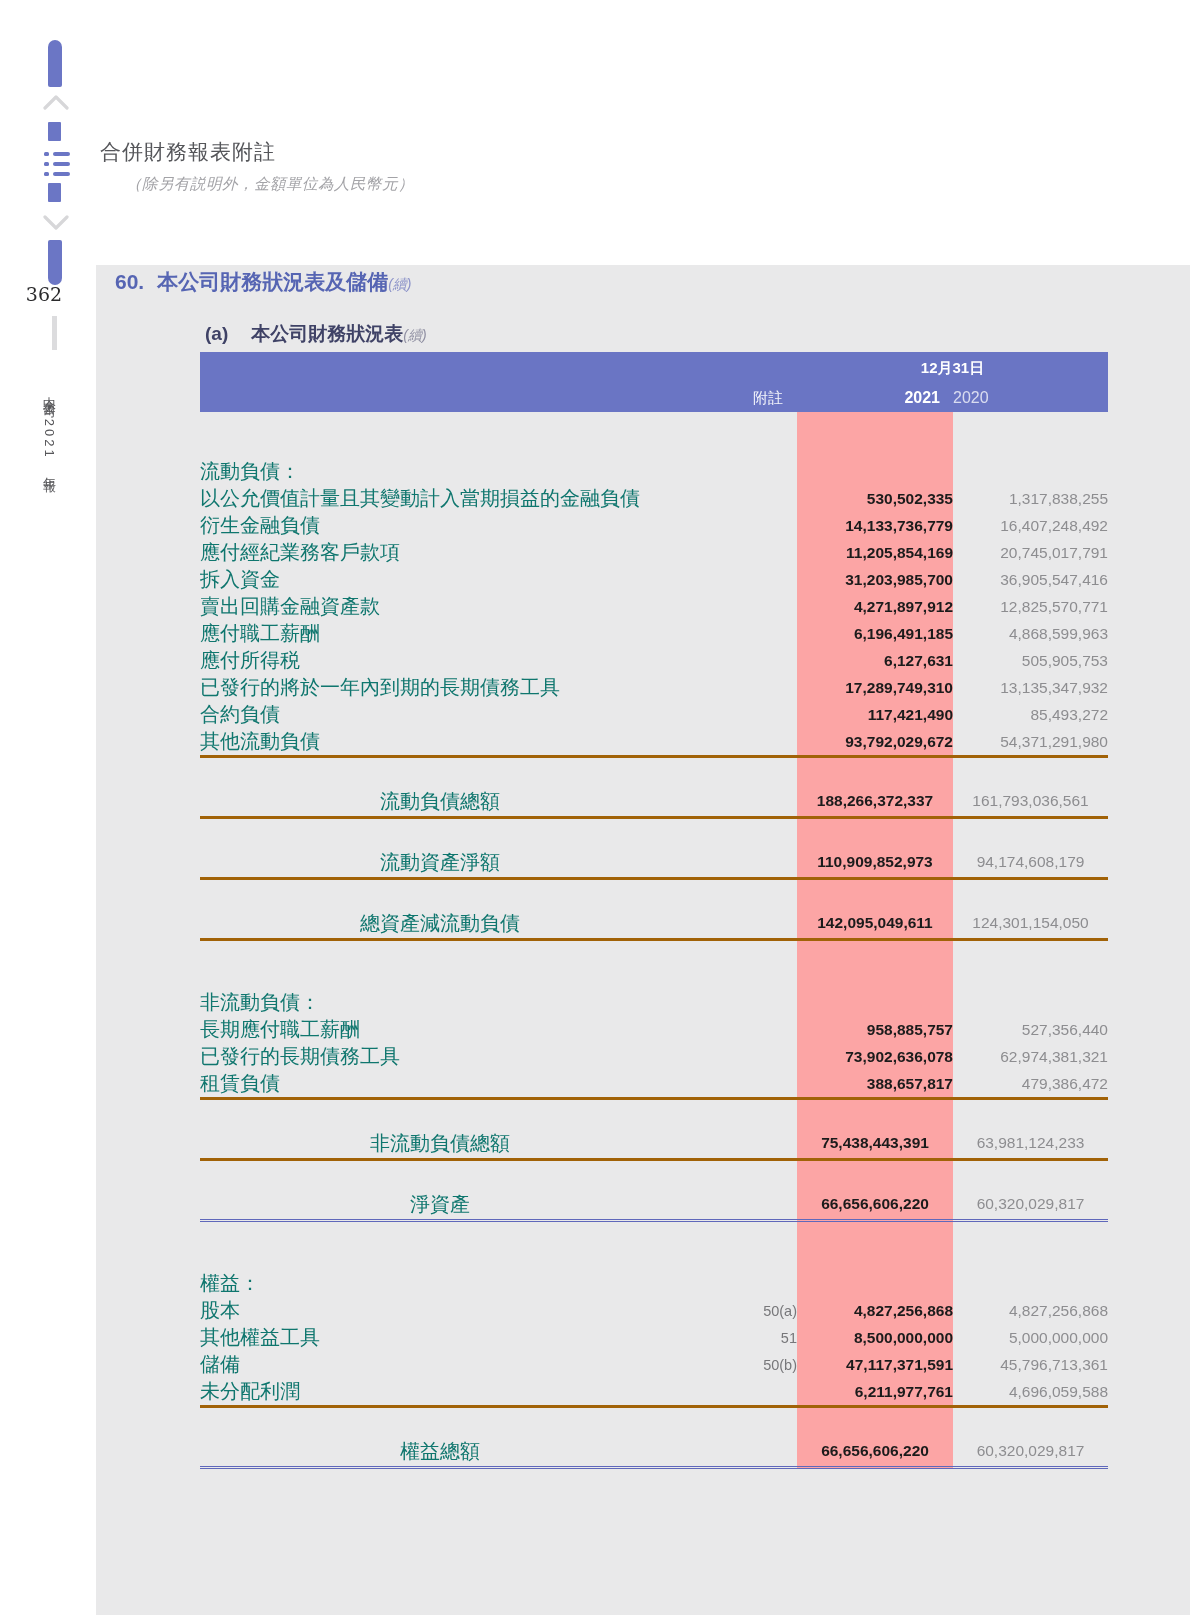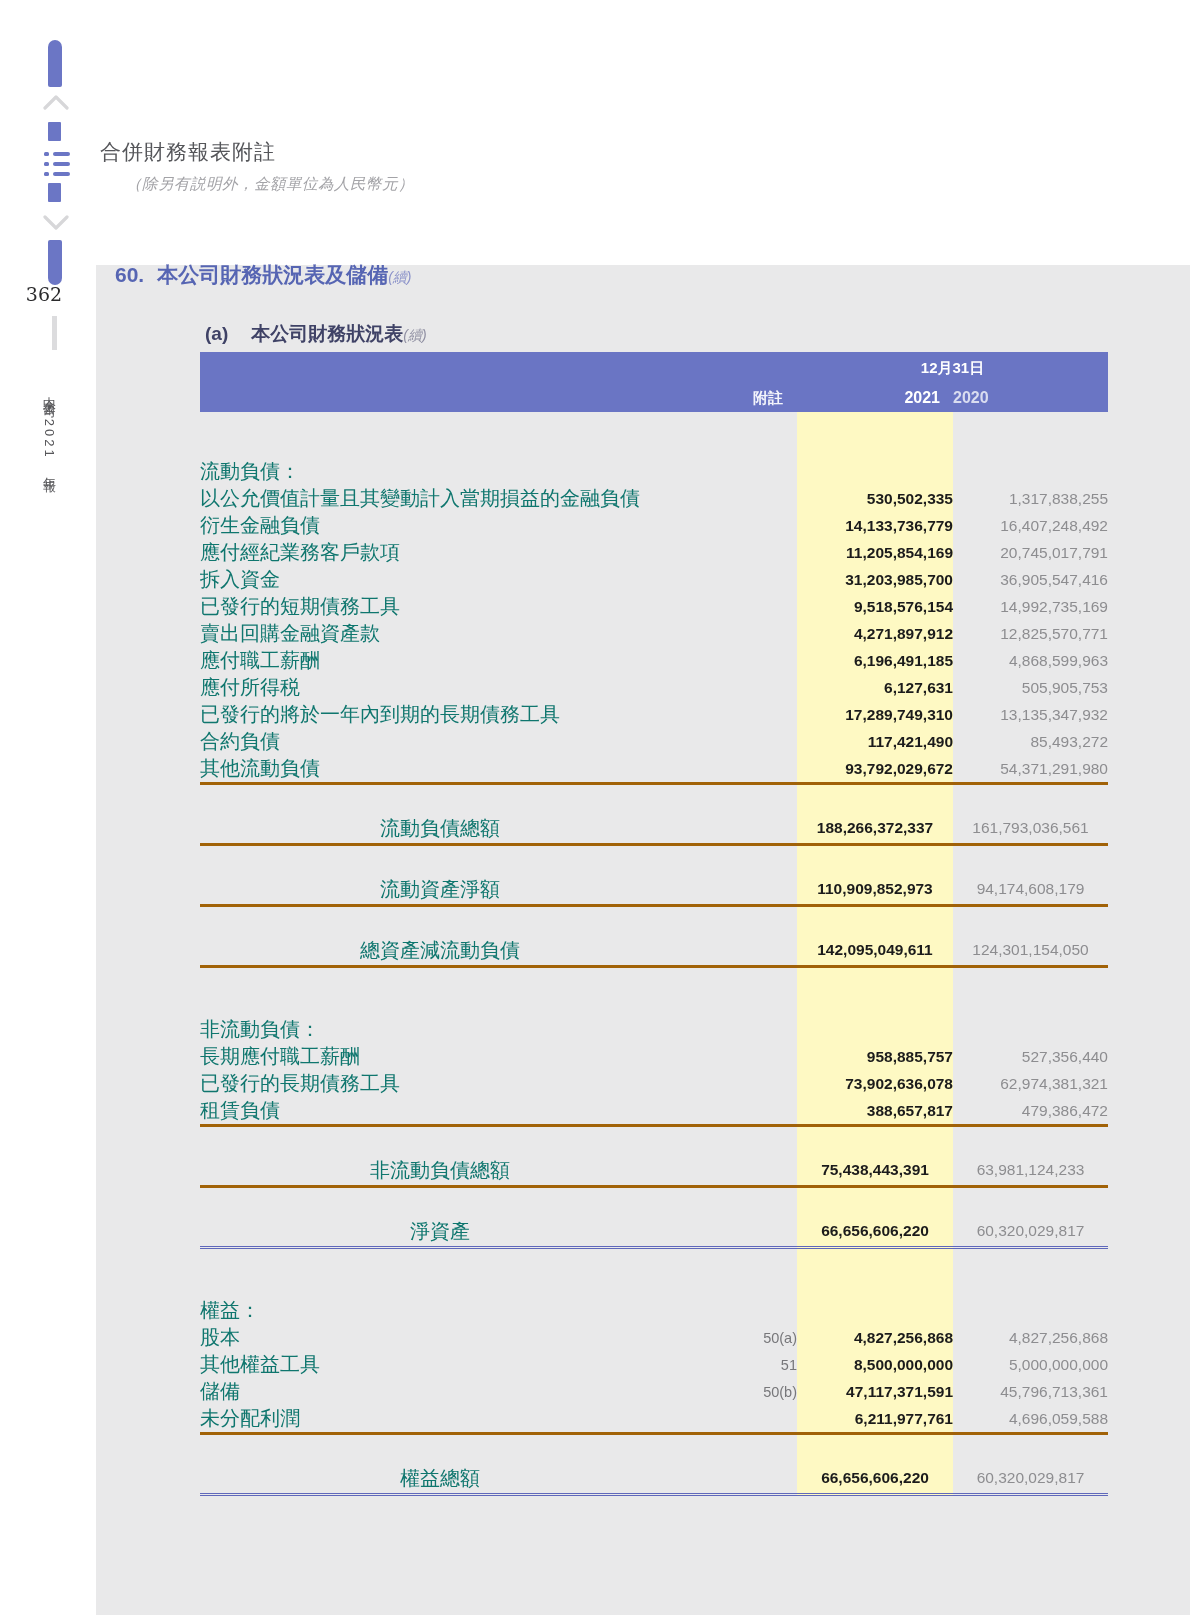--- a/index.html
+++ b/index.html
@@ -37,43 +37,43 @@
     font-size:21px;color:#55565a;letter-spacing:1px;
   }
   .doc-subtitle{
     position:absolute;left:106px;top:174px;
     font-family:"DejaVu Serif","Liberation Serif",serif;
     font-style:italic;font-size:15.5px;color:#a3a3a7;letter-spacing:0.5px;margin-left:20px;
   }
   
   .gray-panel{position:absolute;left:96px;top:265px;width:1094px;height:1350px;background:#e9e9ea;}
   .section-heading{
-    position:absolute;left:115px;top:261px;display:flex;align-items:baseline;gap:13px;
+    position:absolute;left:115px;top:268px;display:flex;align-items:baseline;gap:13px;
     font-size:21px;font-weight:bold;color:#5665b3;
   }
   .section-heading .cont{font-size:14px;font-weight:normal;font-style:italic;color:#8a91c9;}
   .subsection-heading{
     position:absolute;left:205px;top:321px;display:flex;align-items:baseline;gap:23px;
     font-size:19px;font-weight:bold;color:#3f4266;
   }
   .subsection-heading .cont{font-size:14px;font-weight:normal;font-style:italic;color:#8f8fa2;}
   
   table.fin{
     position:absolute;left:200px;top:352px;width:908px;
     border-collapse:collapse;table-layout:fixed;
   }
   table.fin th,table.fin td{padding:0;margin:0;vertical-align:middle;}
-  thead th{background:#6a75c4;font-weight:bold;}
+  thead th{background:#6a75c4;font-weight:normal;}
   thead tr.h1 th{height:32px;}
   thead tr.h2 th{height:28px;}
   .date-hdr{color:#ffffff;font-weight:bold;font-size:15px;text-align:center;}
   .th-note{color:rgba(255,255,255,0.92);font-size:15px;text-align:right;padding-right:14px !important;}
   .th-2021{color:#ffffff;font-weight:bold;font-size:16px;text-align:right;padding-right:13px !important;}
   .th-2020{color:rgba(255,255,255,0.75);font-size:16px;text-align:left;padding-right:14px !important;}
-  tbody td.c-2021{background:#fef9c3;}
+  tbody td.c-2021{background:#fca5a5;}
   td.c-label{padding-left:15px;font-size:20px;color:#0f766e;text-align:left;}
   td.c-note{font-size:14.5px;color:#77777a;text-align:right;padding-right:14px;}
   td.c-2021{font-size:15.5px;font-weight:bold;color:#1b1b1b;text-align:right;padding-right:13px;}
   td.c-2020{font-size:15.5px;color:#8d8d90;text-align:right;padding-right:14px;}
   tr.r-item td,tr.r-section td{height:26px;}
   tr.r-total td{height:30px;text-align:center;}
   tr.r-spacer td{height:28px;}
   tr.r-spacer-first td{height:46px;}
   tr.r-spacer-lg td{height:48px;}
   tr.rule td{border-bottom:3px solid #a16207;}
@@ -182,26 +182,20 @@
         <td class="c-2021">11,205,854,169</td>
         <td class="c-2020">20,745,017,791</td>
       </tr>
       <tr class="r-item">
         <td class="c-label">拆入資金</td>
         <td class="c-note"></td>
         <td class="c-2021">31,203,985,700</td>
         <td class="c-2020">36,905,547,416</td>
       </tr>
       <tr class="r-item">
-        <td class="c-label">已發行的短期債務工具</td>
-        <td class="c-note"></td>
-        <td class="c-2021">9,518,576,154</td>
-        <td class="c-2020">14,992,735,169</td>
-      </tr>
-      <tr class="r-item">
         <td class="c-label">賣出回購金融資產款</td>
         <td class="c-note"></td>
         <td class="c-2021">4,271,897,912</td>
         <td class="c-2020">12,825,570,771</td>
       </tr>
       <tr class="r-item">
         <td class="c-label">應付職工薪酬</td>
         <td class="c-note"></td>
         <td class="c-2021">6,196,491,185</td>
         <td class="c-2020">4,868,599,963</td>

